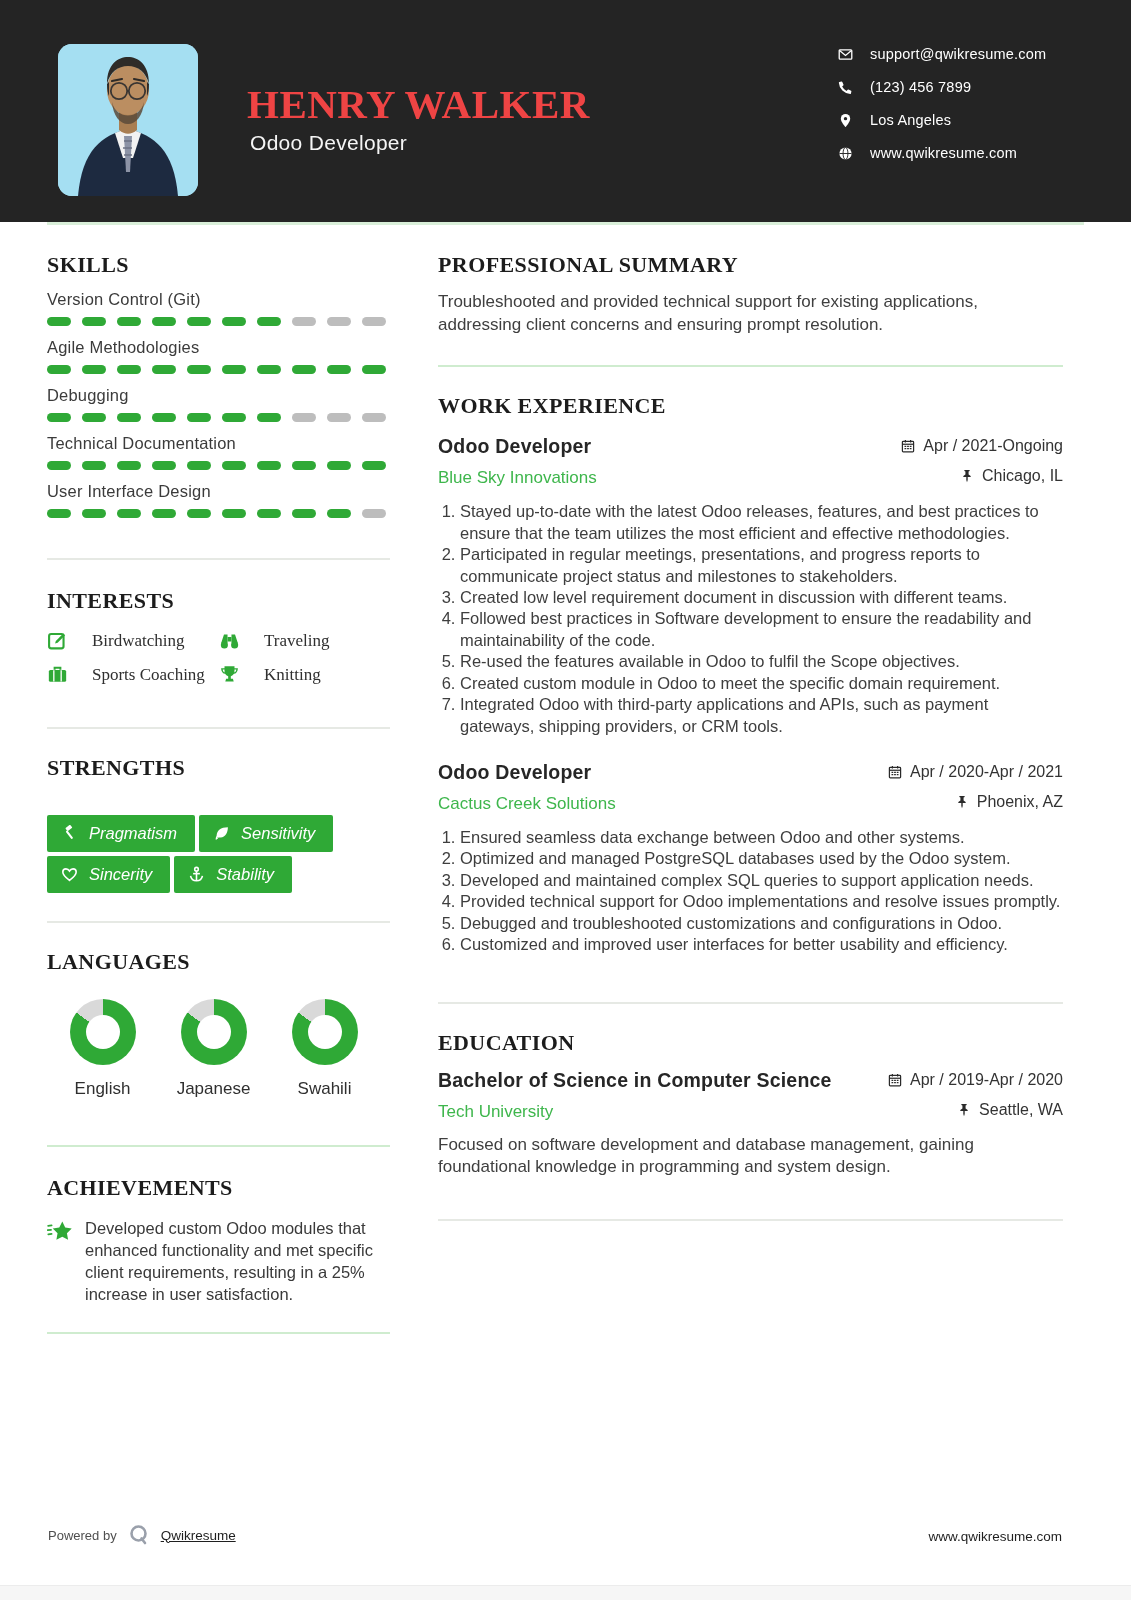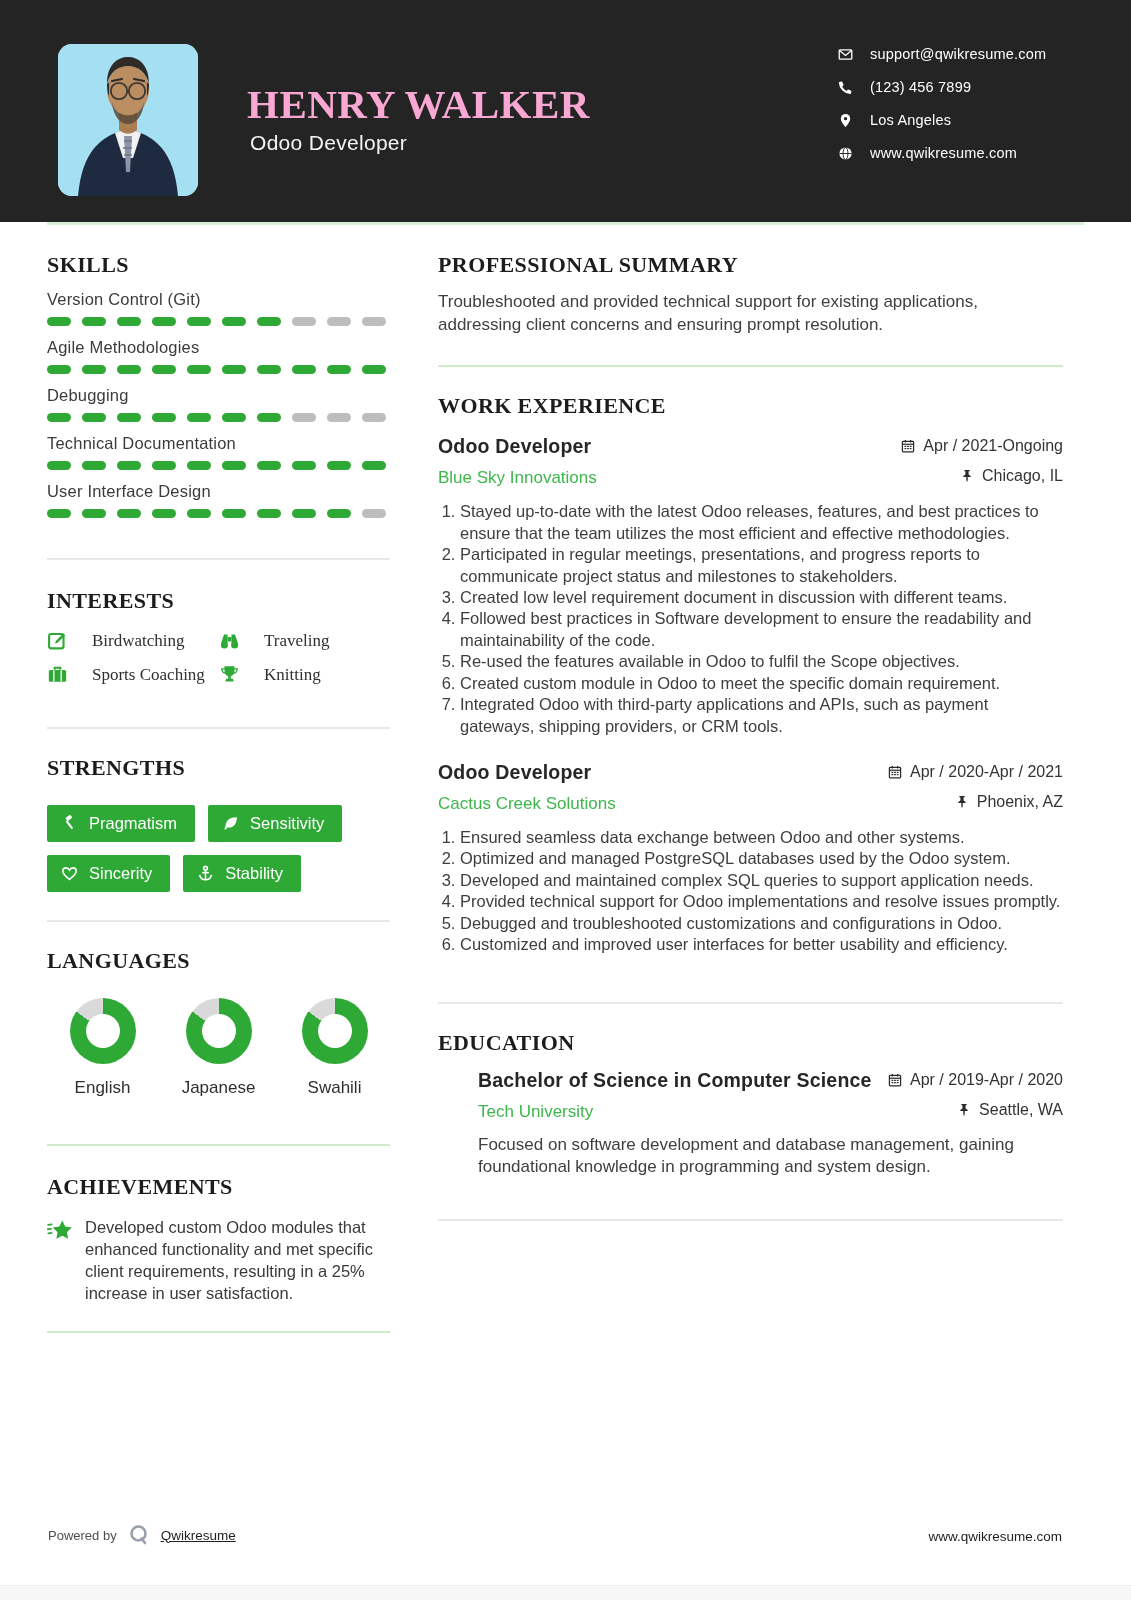--- a/index.html
+++ b/index.html
@@ -8,21 +8,21 @@
     position:relative; width:1131px; height:1600px; background:#ffffff;
     font-family:"Liberation Sans", sans-serif; color:#3e3e3e; overflow:hidden;
   }
   :root { --green:#2fa936; --green-lite:#3eb64c; --dash-gray:#bdbdbd; --header-bg:#242424; }
 
   
   .header { position:absolute; left:0; top:0; width:1131px; height:222px; background:var(--header-bg); }
   .header-accent { position:absolute; left:47px; top:222px; width:1037px; height:3px; background:#d9efd9; }
   .photo { position:absolute; left:58px; top:44px; width:140px; height:152px; border-radius:14px; background:#a5dff2; overflow:hidden; }
   .name { position:absolute; left:247px; top:80px; font-family:"Liberation Serif", serif; font-weight:bold;
-          font-size:41px; color:#f9a8d4; letter-spacing:0.5px; white-space:nowrap; }
+          font-size:41px; color:#ef4444; letter-spacing:0.5px; white-space:nowrap; }
   .role { position:absolute; left:250px; top:131px; font-size:21px; color:#f5f5f5; letter-spacing:0.3px; }
   .contacts { position:absolute; left:838px; top:44px; }
   .c-row { display:flex; align-items:center; gap:17px; height:20px; margin-bottom:13px; color:#ffffff; }
   .c-ic { width:15px; height:15px; display:inline-flex; color:#ffffff; }
   .c-ic svg { width:15px; height:15px; }
   .c-tx { font-size:14.5px; letter-spacing:0.2px; }
   .hole { fill:#242424; }
 
   
   .col-left  { position:absolute; left:47px;  top:252px; width:343px; }
@@ -40,28 +40,28 @@
   .col-left .divider { margin-top:36px; }
 
   
   .interests-grid { display:grid; grid-template-columns:172px 171px; row-gap:13px; margin-top:16px; }
   .int-item { display:flex; align-items:center; gap:24px;font-family:Liberation Serif, serif; }
   .int-ic { width:21px; height:21px; color:var(--green); display:inline-flex; flex:0 0 auto; }
   .int-ic svg { width:21px; height:21px; }
   .int-label { font-size:17px; color:#2f2f2f; }
 
   
-  .strengths-wrap { display:flex; flex-wrap:wrap; gap:13px; margin-top:24px; }
+  .strengths-wrap { display:flex; flex-wrap:wrap; gap:4px; margin-top:34px;font-style:italic; }
   .chip { display:inline-flex; align-items:center; gap:11px; background:var(--green); color:#ffffff;
           font-size:16.5px; padding:9px 18px 9px 14px; border-radius:2px; }
   .chip .ch-ic { width:17px; height:17px; display:inline-flex; color:#fff; }
   .chip .ch-ic svg { width:17px; height:17px; }
 
   
-  .langs { display:flex; margin-top:24px;justify-content:space-between; }
+  .langs { display:flex; margin-top:24px; }
   .lang { width:111px; text-align:center; }
   .donut { width:66px; height:66px; border-radius:50%; margin:0 auto; position:relative; }
   .donut::after { content:""; position:absolute; left:16px; top:16px; width:34px; height:34px; border-radius:50%; background:#ffffff; }
   .lang-label { margin-top:14px; font-size:17px; color:#2f2f2f; }
 
   
   .ach-item { display:flex; gap:12px; margin-top:17px; }
   .ach-ic { width:26px; height:24px; color:var(--green); flex:0 0 auto; margin-top:1px; }
   .ach-ic svg { width:26px; height:24px; }
   .ach-tx { font-size:16.5px; line-height:1.33; color:#3a3a3a; }
@@ -446,21 +446,21 @@
         <li>Provided technical support for Odoo implementations and resolve issues promptly.</li>
         <li>Debugged and troubleshooted customizations and configurations in Odoo.</li>
         <li>Customized and improved user interfaces for better usability and efficiency.</li>
       </ol>
   </div>
 
   <div class="divider" style="margin-top:46px;"></div>
 
   <div class="rc-sec sec-title">EDUCATION</div>
 
-  <div class="job" style="margin-top:13px;margin-left:40px;">
+  <div class="job" style="margin-top:13px;">
     <div class="job-head">
       <div class="job-title">Bachelor of Science in Computer Science</div>
       <div class="meta">
         <span class="m-ic">
             <svg viewBox="0 0 16 16" fill="none">
               <rect x="1.6" y="2.6" width="12.8" height="12" rx="1" stroke="currentColor" stroke-width="1.4"></rect>
               <line x1="5" y1="1" x2="5" y2="4" stroke="currentColor" stroke-width="1.4"></line>
               <line x1="11" y1="1" x2="11" y2="4" stroke="currentColor" stroke-width="1.4"></line>
               <line x1="1.6" y1="6" x2="14.4" y2="6" stroke="currentColor" stroke-width="1.4"></line>
               <path stroke="currentColor" stroke-width="1.3" d="M4 8.5h2M7 8.5h2M10 8.5h2M4 11h2M7 11h2M10 11h2"></path>

